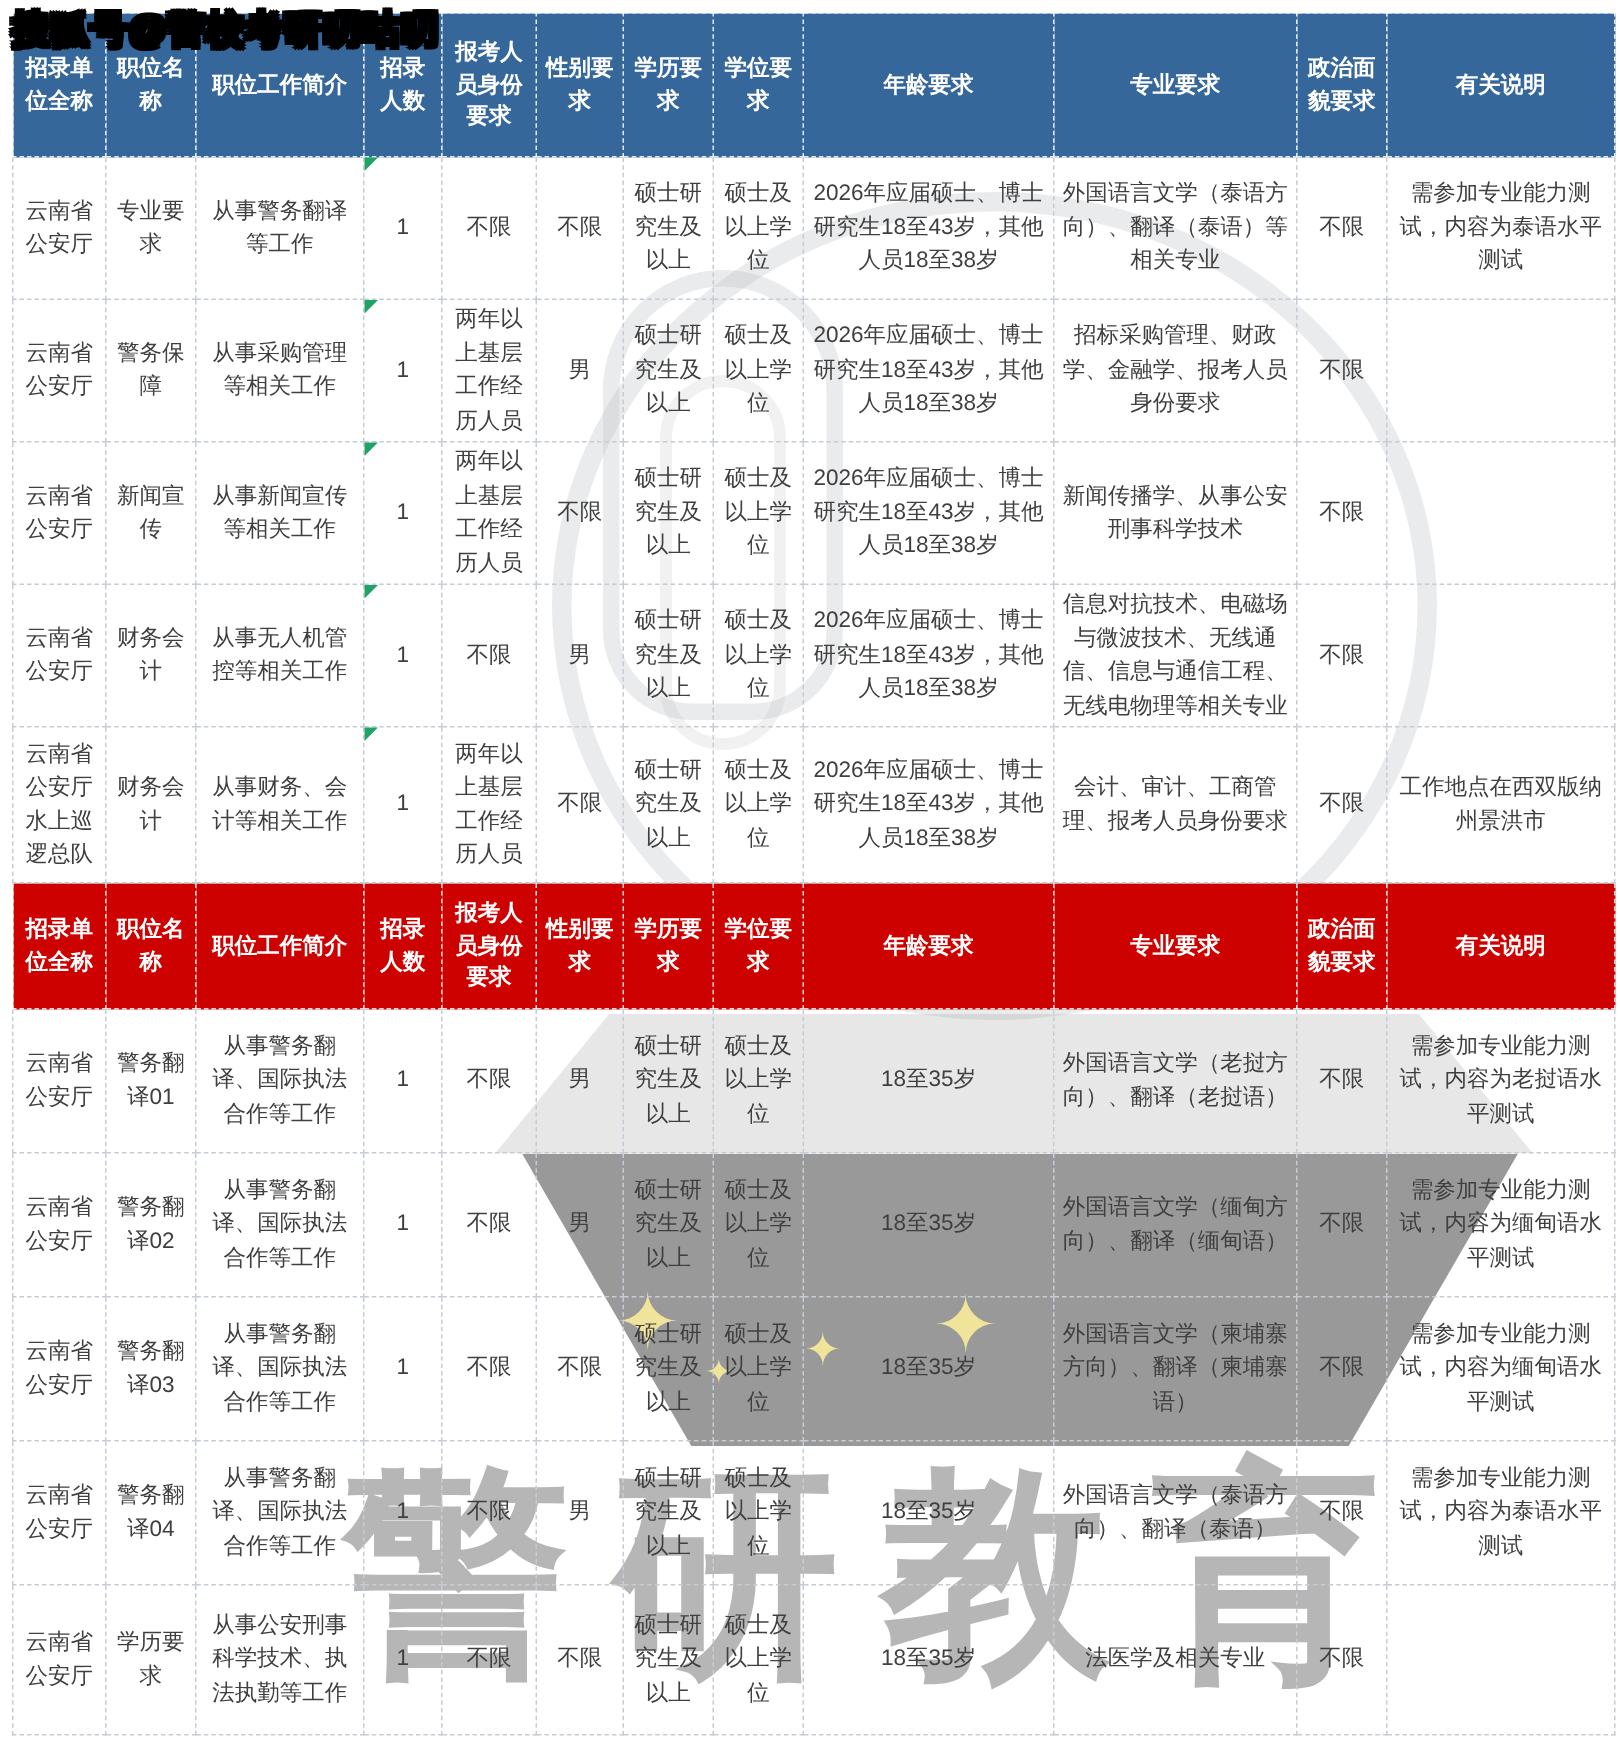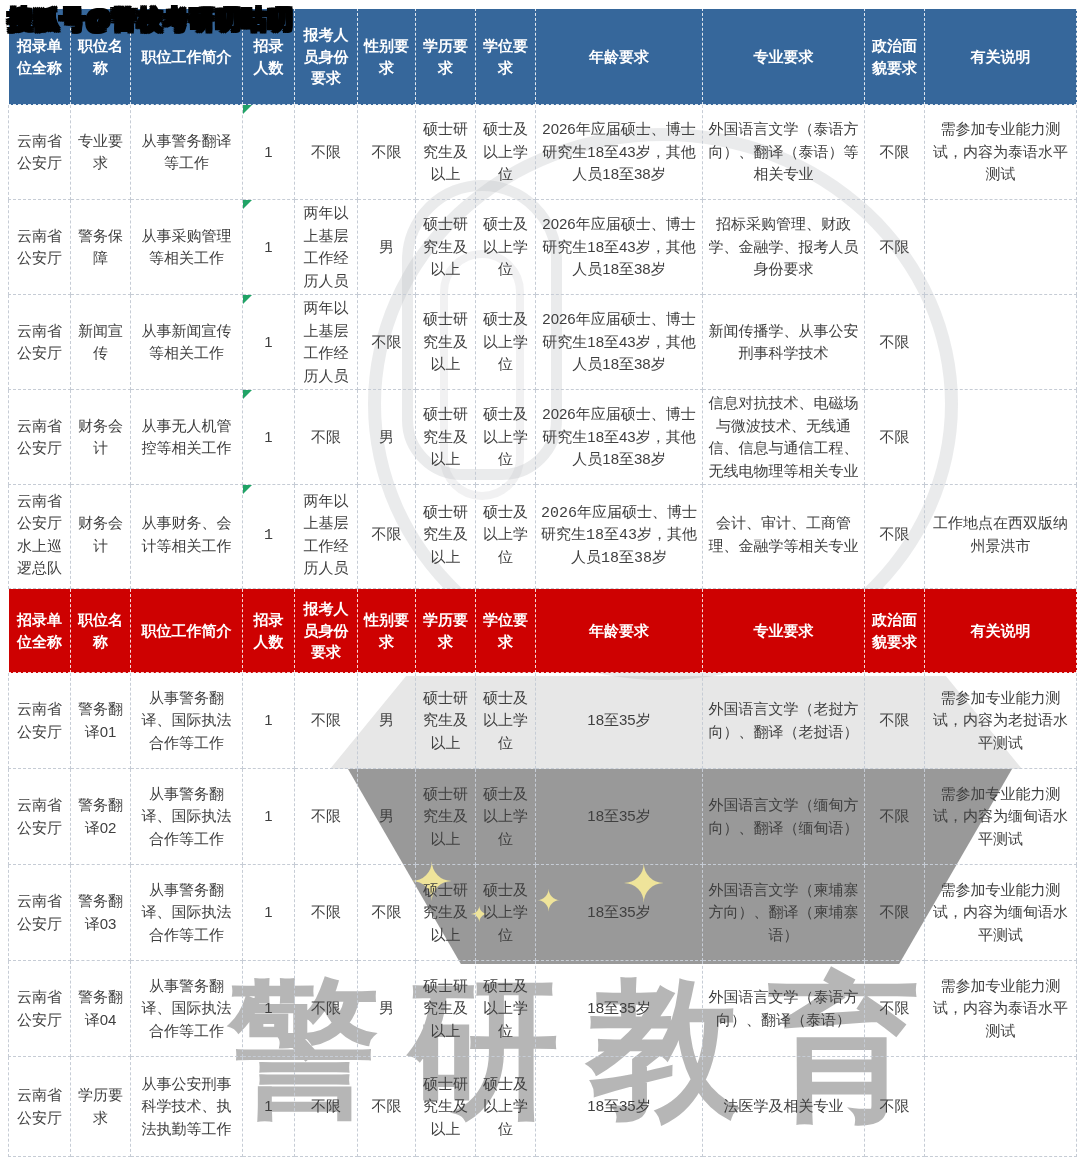--- a/index.html
+++ b/index.html
@@ -83,21 +83,21 @@
   tr.drow td{background:transparent;position:relative;}
   td.flag::before{
     content:"";position:absolute;left:0;top:0;
     width:0;height:0;
     border-top:9px solid var(--green);
     border-right:9px solid transparent;
   }
   
   tbody tr:nth-child(1){height:96px;}
   tbody tr:nth-child(n+2):nth-child(-n+5){height:95px;}
-  tbody tr:nth-child(6){height:104px;font-family:Liberation Mono, monospace;}
+  tbody tr:nth-child(6){height:104px;}
   tbody tr:nth-child(7){height:84px;}
   tbody tr:nth-child(n+8){height:96px;}
   tbody tr:nth-child(12){height:100px;}
 </style>
 </head>
 <body>
 
 <div class="page">
 
   <div class="wm">
@@ -204,21 +204,21 @@
         <tr class="drow">
           <td>云南省公安厅水上巡逻总队</td>
           <td>财务会计</td>
           <td>从事财务、会计等相关工作</td>
           <td class="flag">1</td>
           <td>两年以上基层工作经历人员</td>
           <td>不限</td>
           <td>硕士研究生及以上</td>
           <td>硕士及以上学位</td>
           <td>2026年应届硕士、博士研究生18至43岁，其他人员18至38岁</td>
-          <td>会计、审计、工商管理、金融学等相关专业</td>
+          <td>会计、审计、工商管理、报考人员身份要求</td>
           <td>不限</td>
           <td>工作地点在西双版纳州景洪市</td>
         </tr>
         <tr class="hrow red">
           <th>招录单位全称</th>
           <th>职位名称</th>
           <th>职位工作简介</th>
           <th>招录人数</th>
           <th>报考人员身份要求</th>
           <th>性别要求</th>

